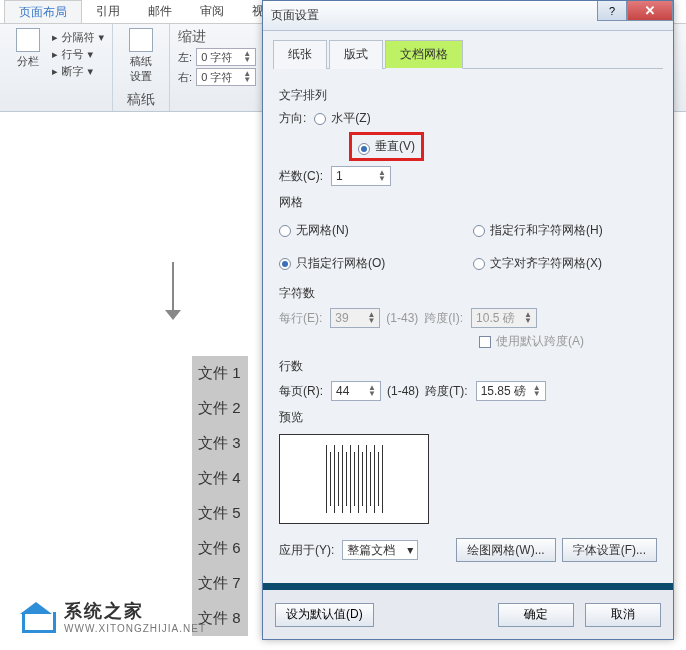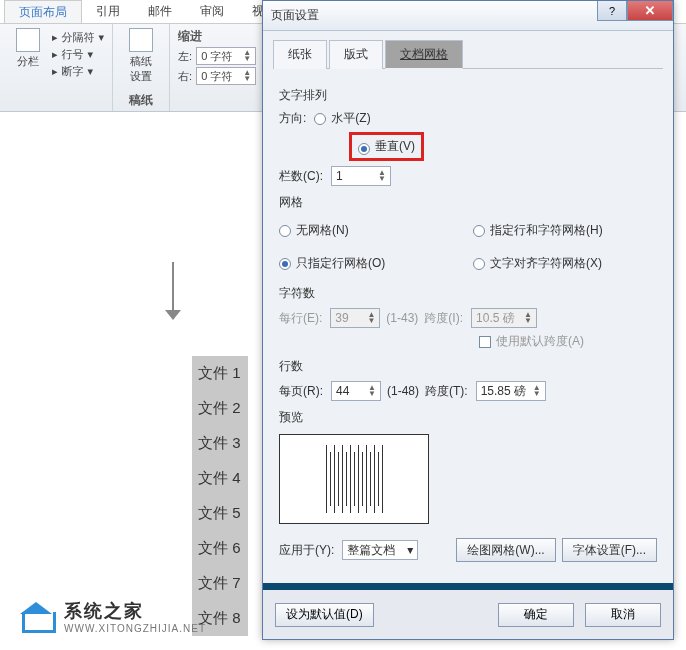--- a/index.html
+++ b/index.html
@@ -5,21 +5,21 @@
 * { box-sizing: border-box; margin: 0; padding: 0; }
 body { font-family: "Microsoft YaHei", SimSun, sans-serif; font-size: 12px; background: #fff; width: 686px; height: 650px; position: relative; overflow: hidden; }
 
 
 .ribbon-tabs { display: flex; background: #fff; border-bottom: 1px solid #ccc; height: 24px; padding-left: 4px; }
 .ribbon-tabs div { padding: 3px 14px; color: #444; cursor: pointer; }
 .ribbon-tabs .active { background: #f3f5f7; border: 1px solid #ccc; border-bottom: none; color: #3b79c9; }
 .ribbon-body { background: linear-gradient(#f5f7fa,#e8ecf1); height: 88px; border-bottom: 1px solid #bfc9d4; display: flex; }
 .rgroup { border-right: 1px solid #cbd3dc; padding: 4px 8px 2px; display: flex; flex-direction: column; justify-content: space-between; }
 .rgroup .btns { display: flex; gap: 4px; }
-.rgroup .title { text-align: center; font-size: 12px; color: #555; font-weight: bold; }
+.rgroup .title { text-align: center; font-size: 14px; color: #555; }
 .vbtn { display: flex; flex-direction: column; align-items: center; gap: 2px; font-size: 11px; color: #444; width: 40px; }
 .icon-box { width: 24px; height: 24px; border: 1px solid #9ab; background: #fff; }
 .mini-row { display: flex; align-items: center; gap: 4px; font-size: 11px; color: #444; margin: 2px 0; }
 .spin { width: 60px; height: 18px; border: 1px solid #aab; background: #fff; display: inline-flex; align-items: center; padding: 0 4px; justify-content: space-between; }
 .spin .ar { font-size: 8px; color: #666; line-height: 6px; }
 
 
 .doc-area { position: absolute; top: 112px; left: 0; right: 0; bottom: 0; background: #fff; }
 .ruler-mark { position: absolute; top: 150px; left: 165px; width: 16px; height: 60px; }
 .ruler-mark::before { content:""; position:absolute; left:7px; top:0; width:2px; height:50px; background:#888; }
@@ -30,21 +30,21 @@
 
 .dialog { position: absolute; top: 0; left: 262px; width: 412px; height: 640px; background: #eef1f5; border: 1px solid #5a7aa7; box-shadow: 0 0 8px rgba(0,0,0,.3); }
 .dlg-title { height: 30px; background: linear-gradient(#fdfdfe,#e4ebf3); border-bottom: 1px solid #b7c4d3; display: flex; align-items: center; padding: 0 8px; position: relative; }
 .dlg-title span { font-size: 12px; color: #333; }
 .win-btns { position: absolute; right: 0; top: 0; display: flex; }
 .win-btn { width: 30px; height: 20px; border: 1px solid #7a93b3; border-top: none; display: flex; align-items: center; justify-content: center; font-size: 11px; background: linear-gradient(#e8eef6,#cedaea); }
 .win-btn.close { width: 46px; background: linear-gradient(#e27a7a,#c84545); color: #fff; font-weight: bold; font-size: 13px; }
 
 .dlg-tabs { display: flex; margin: 8px 10px 0; border-bottom: 1px solid #b9c3d0; }
 .dlg-tabs div { padding: 5px 14px; background: #f4f6f9; border: 1px solid #b9c3d0; border-bottom: none; margin-right: 2px; font-size: 12px; color: #333; position: relative; top: 1px; }
-.dlg-tabs .active { background: #a3a3a3; border-bottom: 1px solid #eef1f5; text-decoration: underline; }
+.dlg-tabs .active { background: #bef264; border-bottom: 1px solid #eef1f5; }
 
 .dlg-body { padding: 10px 16px; font-size: 12px; color: #333; }
 .section-title { margin: 8px 0 6px; }
 .row { display: flex; align-items: center; margin: 5px 0; }
 .lbl { margin-right: 8px; }
 .indent { }
 .radio { width: 12px; height: 12px; border: 1px solid #7a8aa3; border-radius: 50%; margin-right: 5px; display: inline-flex; align-items: center; justify-content: center; background: #fff; }
 .radio.sel::after { content:""; width:6px; height:6px; border-radius:50%; background:#3b6fb8; }
 .checkbox { width: 12px; height: 12px; border: 1px solid #7a8aa3; margin-right: 5px; background: #fff; }
 .highlight { border: 3px solid #d22; padding: 3px 6px; display: inline-flex; align-items: flex-end; }

